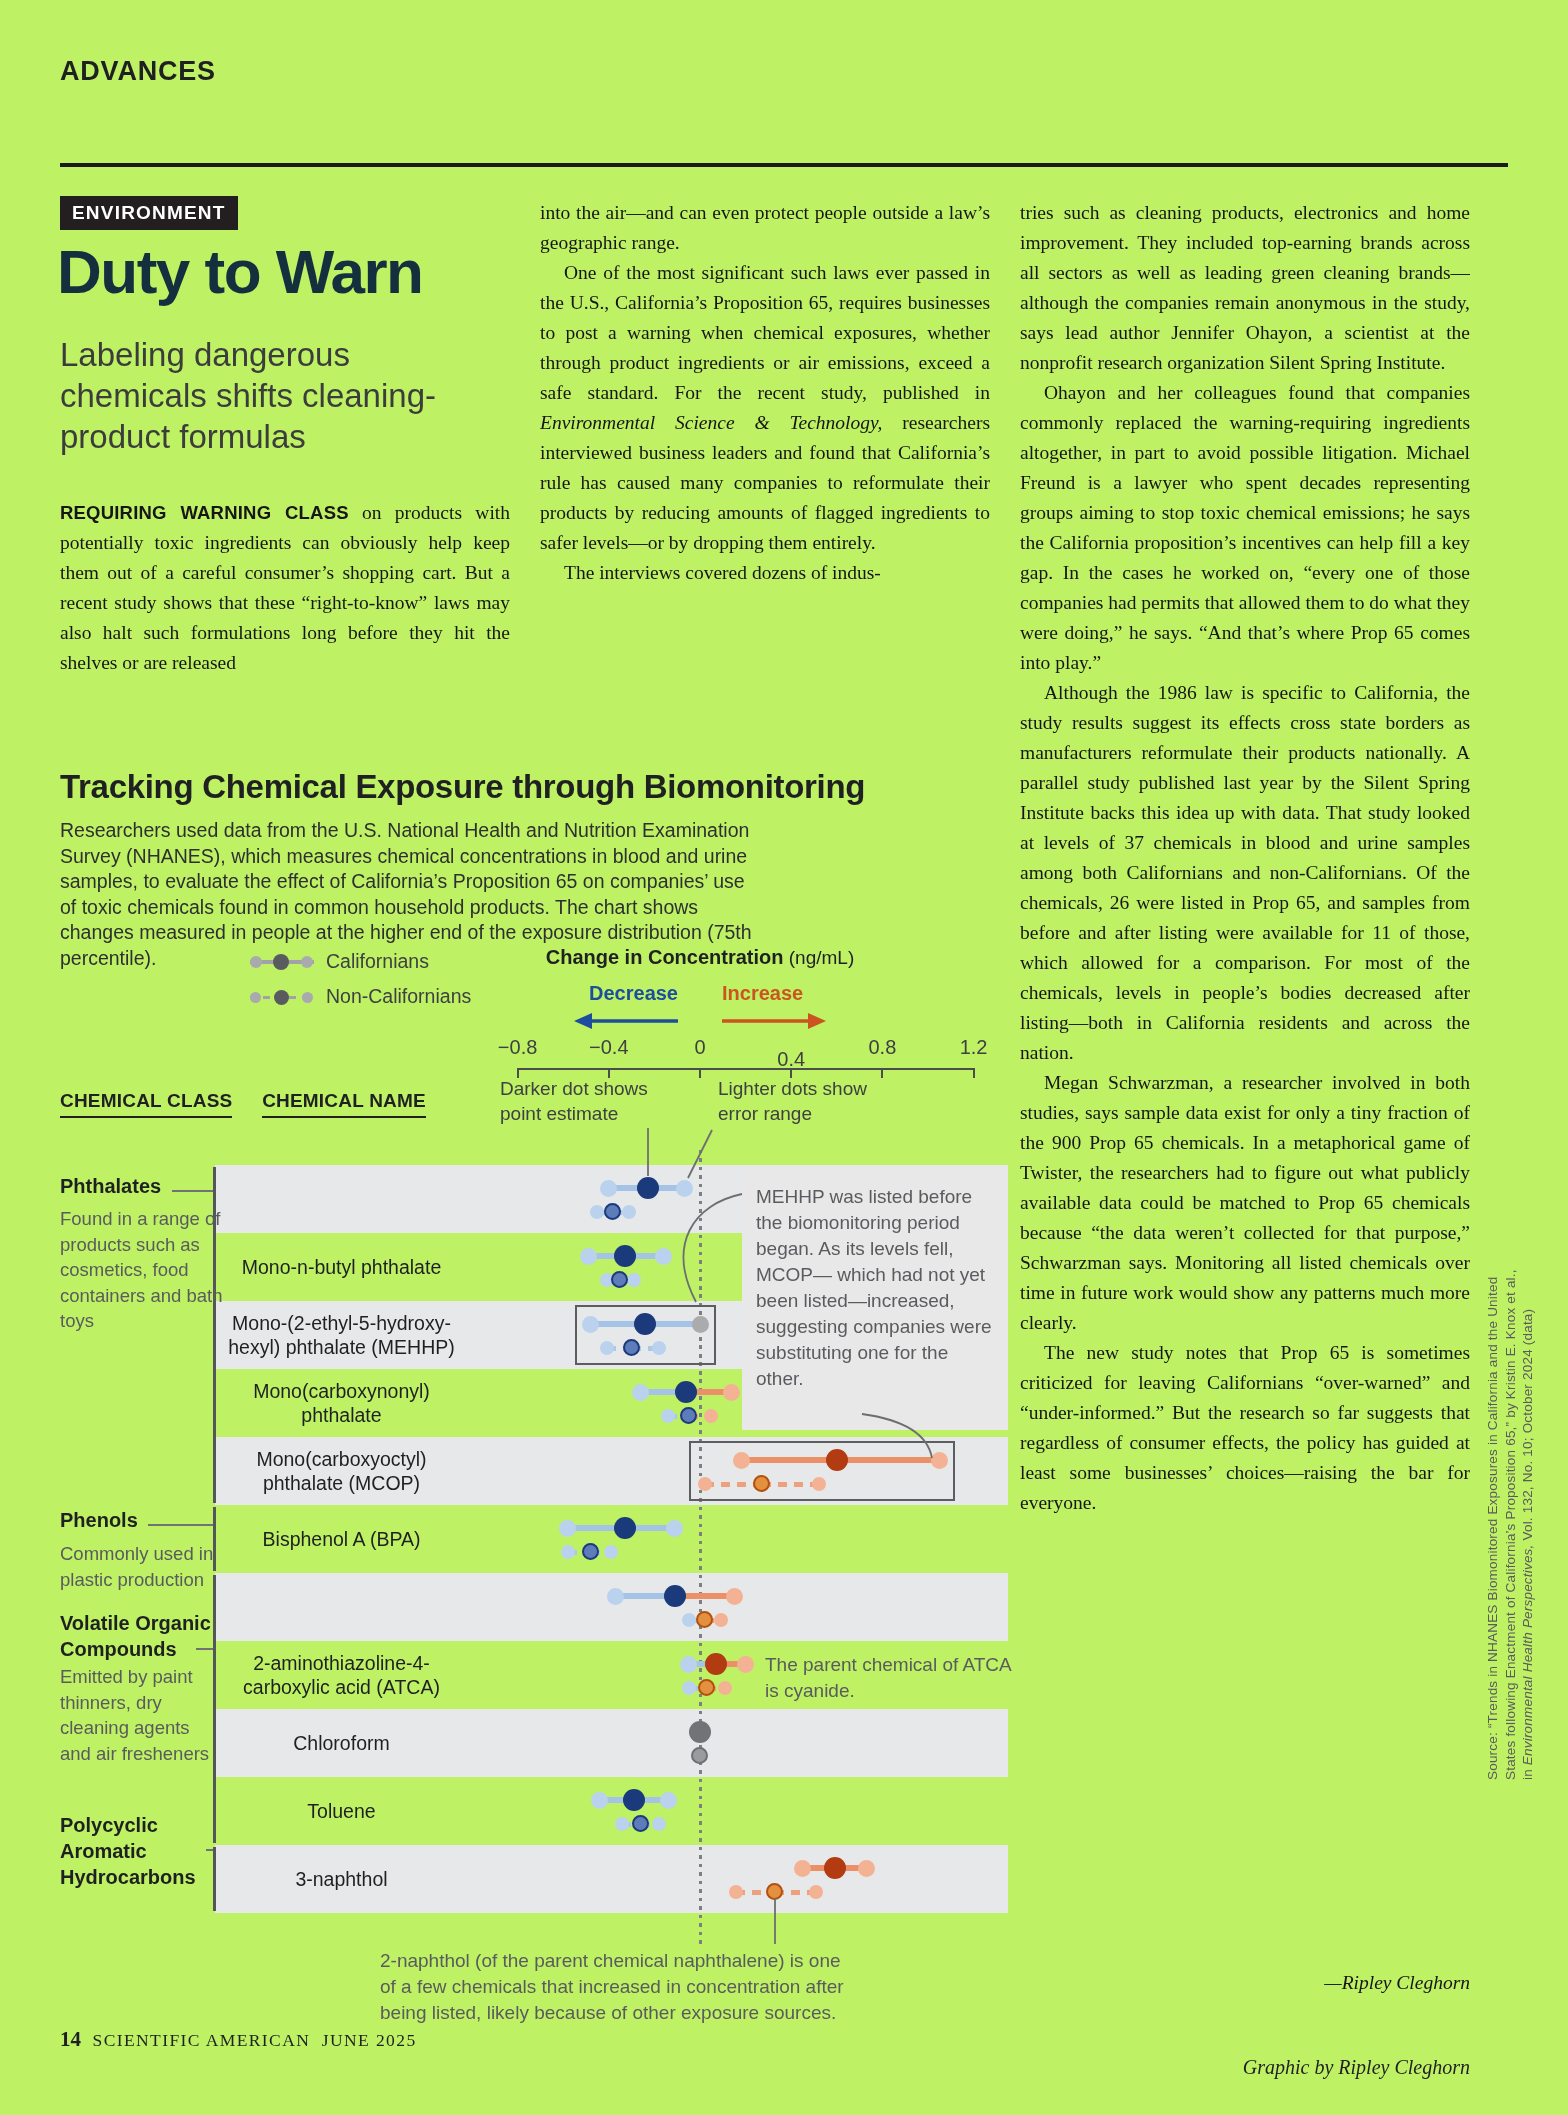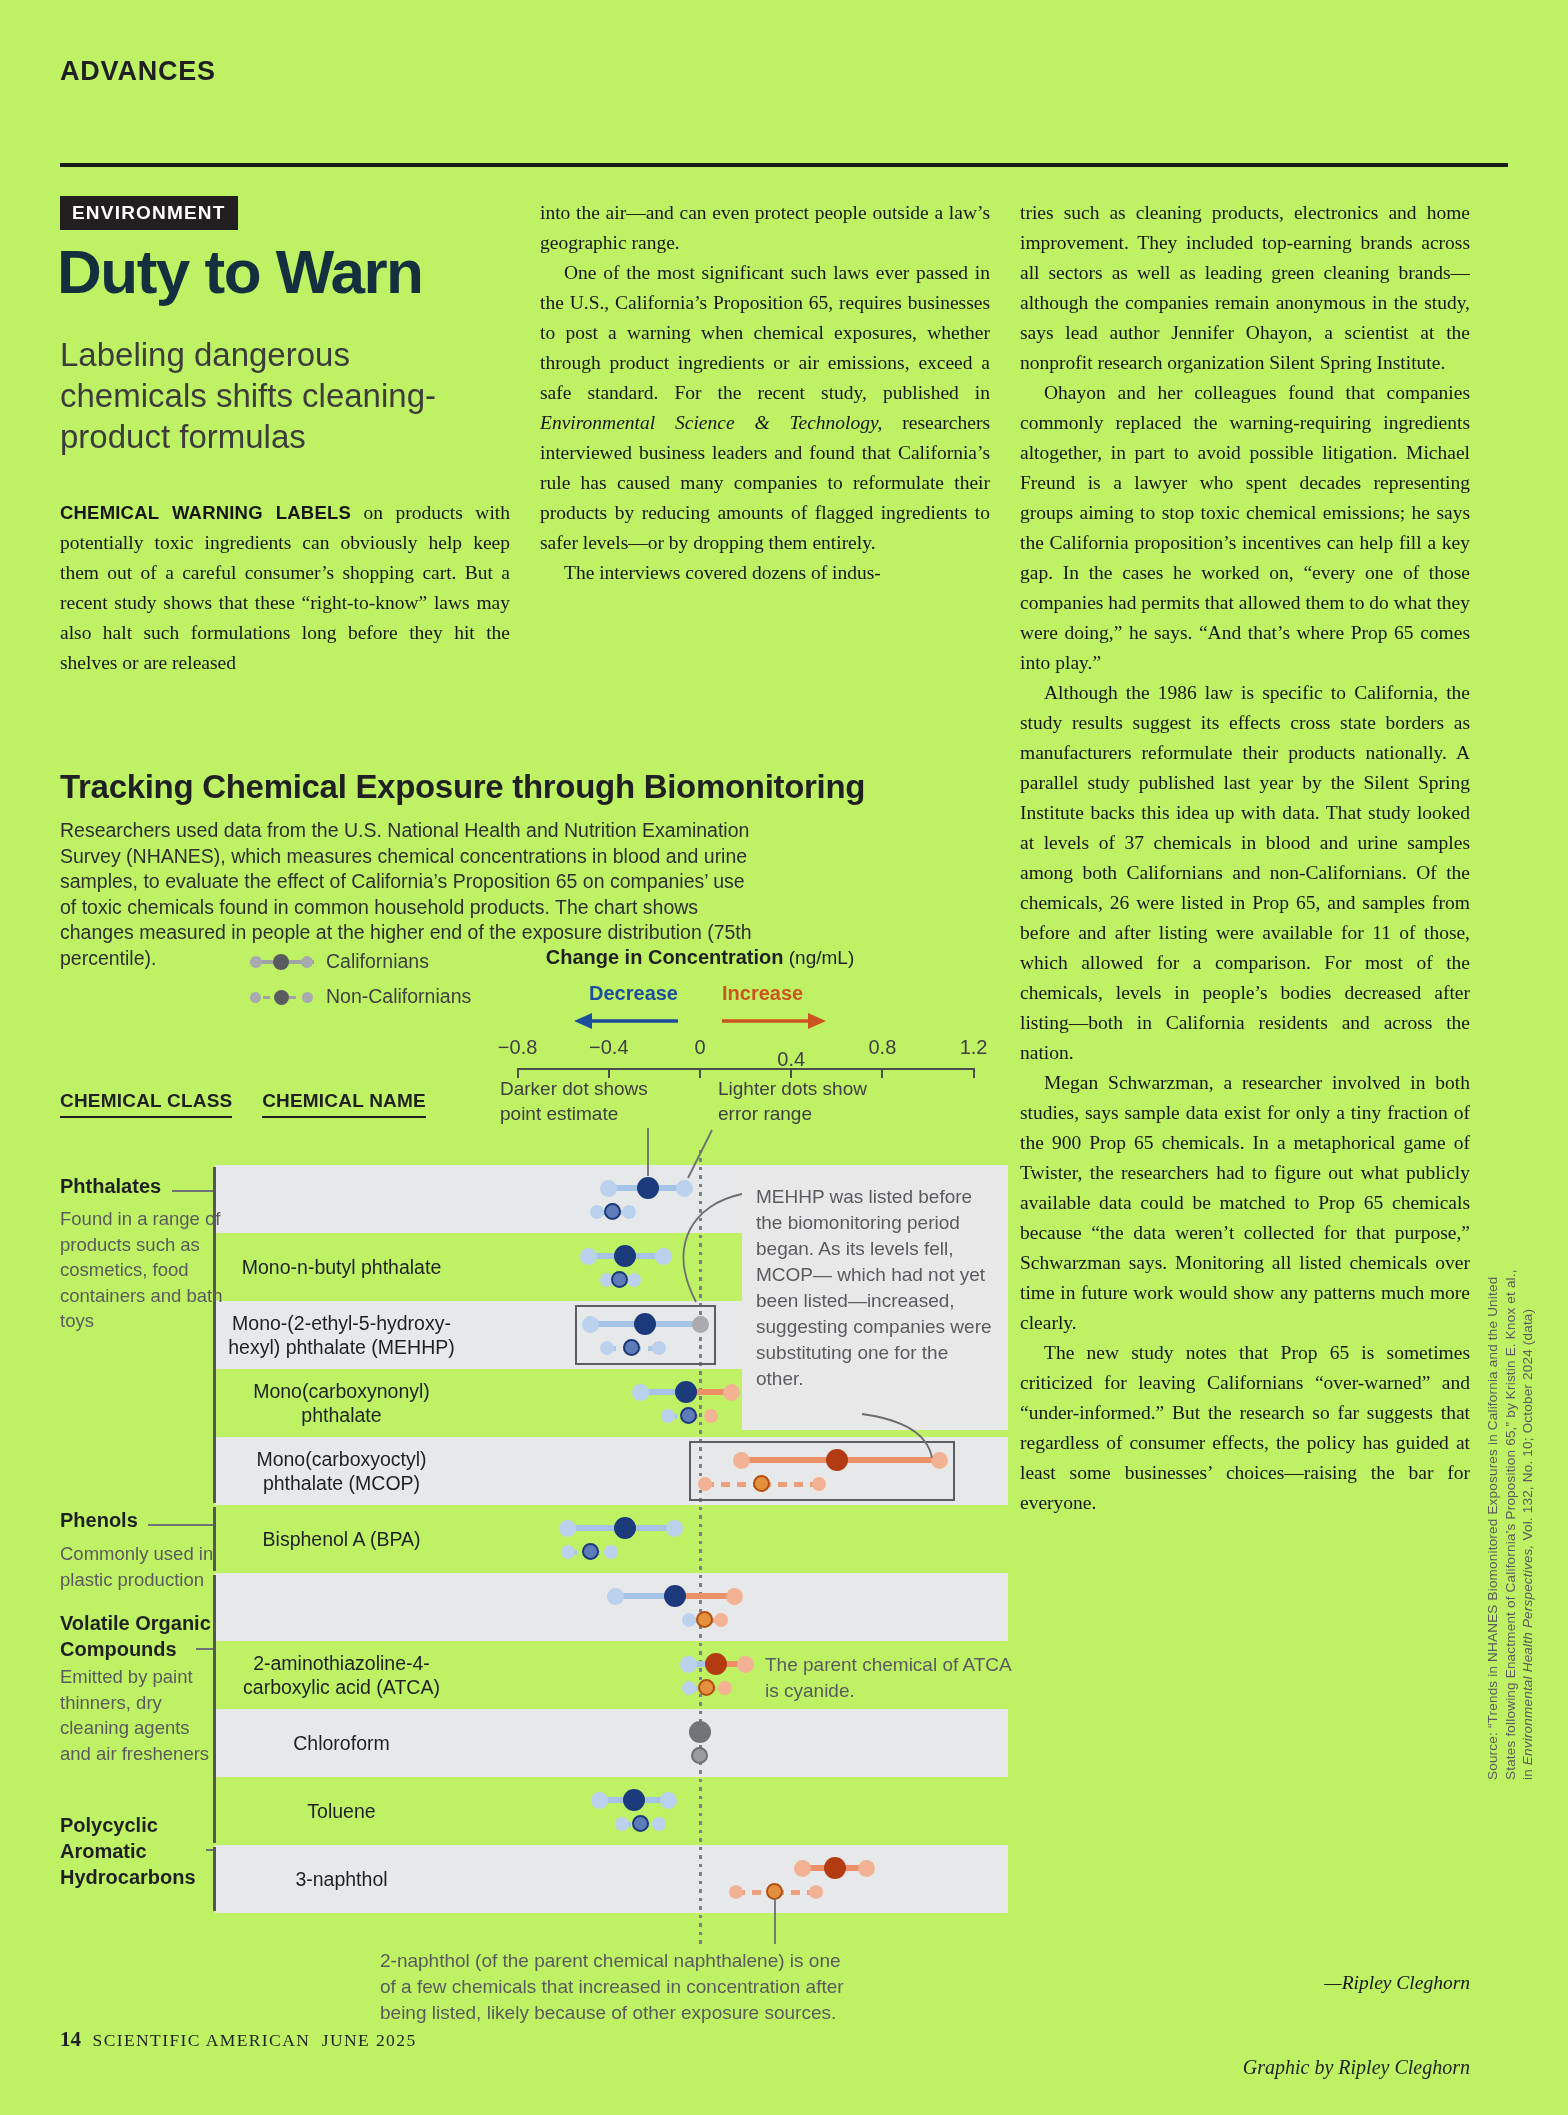--- a/index.html
+++ b/index.html
@@ -42,21 +42,21 @@
   <div id="advances" class="abs" style="left:60px;top:56px;">ADVANCES</div>
   <div id="rule" class="abs" style="left:60px;top:163px;width:1448px;height:4px;"></div>
 
   <div class="abs" style="left:60px;top:196px;">
     <span id="kicker">ENVIRONMENT</span>
   </div>
   <div id="headline" class="abs" style="left:57px;top:236px;width:470px;">Duty to Warn</div>
   <div id="subhead" class="abs" style="left:60px;top:334px;width:440px;">Labeling dangerous chemicals shifts cleaning-product formulas</div>
 
   <div class="abs serif col-text" style="left:60px;top:498px;width:450px;">
-      <p id="lead-para"><span class="lead-caps">CHEMICAL WARNING LABELS</span><span> on products with potentially toxic ingredients can obviously help keep them out of a careful consumer’s shopping cart. But a recent study shows that these “right-to-know” laws may also halt such formulations long before they hit the shelves or are released</span></p>
+      <p id="lead-para"><span class="lead-caps">REQUIRING WARNING CLASS</span><span> on products with potentially toxic ingredients can obviously help keep them out of a careful consumer’s shopping cart. But a recent study shows that these “right-to-know” laws may also halt such formulations long before they hit the shelves or are released</span></p>
     </div>
   <div id="col-middle" class="abs serif col-text" style="left:540px;top:198px;width:450px;height:560px;overflow:hidden;">
       <p><span>into the air—and can even protect people outside a law’s geographic range.</span></p>
       <p class="ind"><span>One of the most significant such laws ever passed in the U.S., California’s Proposition 65, requires businesses to post a warning when chemical exposures, whether through product ingredients or air emissions, exceed a safe standard. For the recent study, published in </span><i>Environmental Science &amp; Technology,</i><span> researchers interviewed business leaders and found that California’s rule has caused many companies to reformulate their products by reducing amounts of flagged ingredients to safer levels—or by dropping them entirely.</span></p>
       <p class="ind"><span>The interviews covered dozens of indus-</span></p>
     </div>
   <div id="col-right" class="abs serif col-text" style="left:1020px;top:198px;width:450px;height:1768px;overflow:hidden;">
       <p><span>tries such as cleaning products, electronics and home improvement. They included top-earning brands across all sectors as well as leading green cleaning brands—although the companies remain anonymous in the study, says lead author Jennifer Ohayon, a scientist at the nonprofit research organization Silent Spring Institute.</span></p>
       <p class="ind"><span>Ohayon and her colleagues found that companies commonly replaced the warning-requiring ingredients altogether, in part to avoid possible litigation. Michael Freund is a lawyer who spent decades representing groups aiming to stop toxic chemical emissions; he says the California proposition’s incentives can help fill a key gap. In the cases he worked on, “every one of those companies had permits that allowed them to do what they were doing,” he says. “And that’s where Prop 65 comes into play.”</span></p>
       <p class="ind"><span>Although the 1986 law is specific to California, the study results suggest its effects cross state borders as manufacturers reformulate their products nationally. A parallel study published last year by the Silent Spring Institute backs this idea up with data. That study looked at levels of 37 chemicals in blood and urine samples among both Californians and non-Californians. Of the chemicals, 26 were listed in Prop 65, and samples from before and after listing were available for 11 of those, which allowed for a comparison. For most of the chemicals, levels in people’s bodies decreased after listing—both in California residents and across the nation.</span></p>

